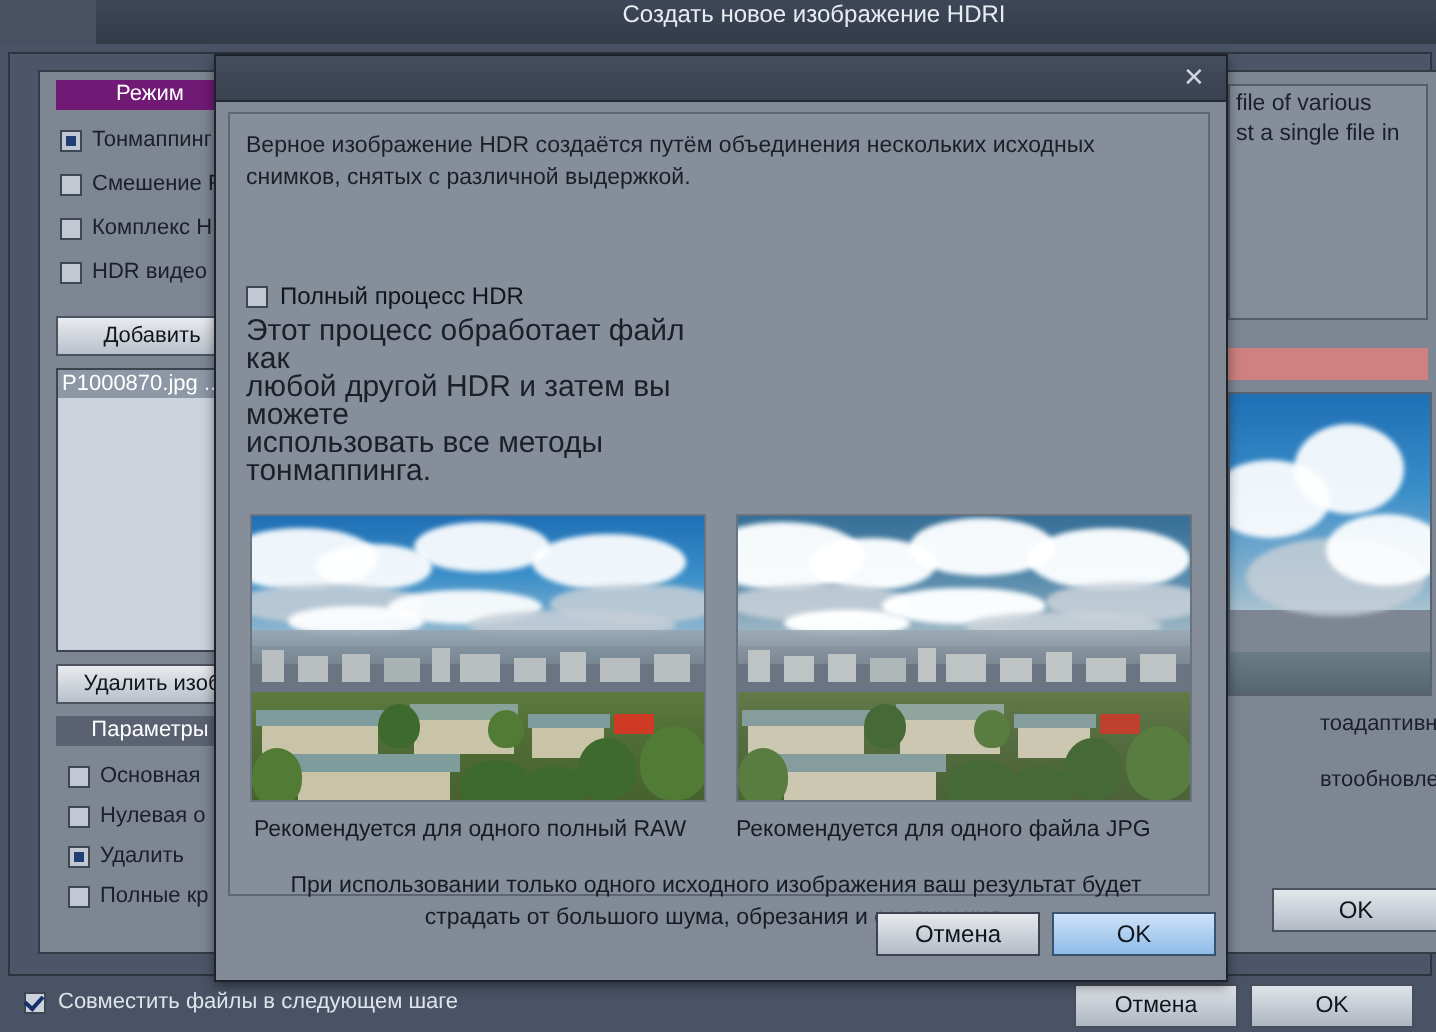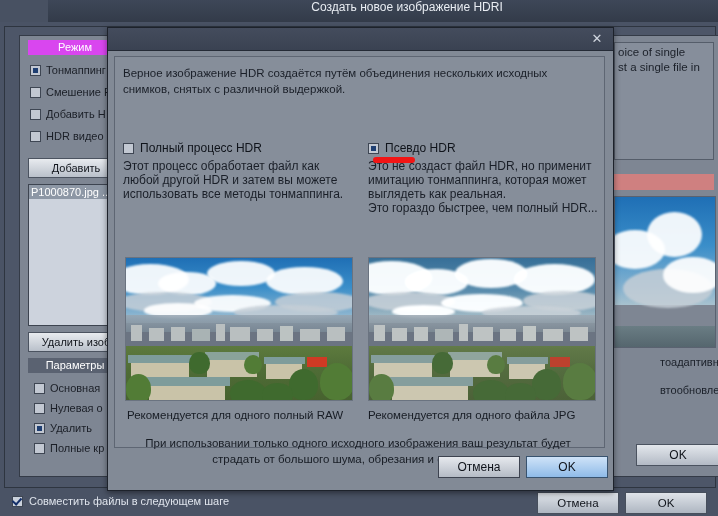--- a/index.html
+++ b/index.html
@@ -38,21 +38,21 @@
 
   
   .left-col{
     position:absolute;left:14px;top:8px;width:104px;height:440px;
     background:#7e8693;border:1px solid #343b47;
   }
   .sec-head{
     position:absolute;height:15px;line-height:15px;
     color:#ffffff;font-size:11px;text-align:center;
   }
-  .sec-head.blue{background:#d946ef;}
+  .sec-head.blue{background:#701a75;}
   .sec-head.grey{background:#5a6271;}
   .cb-row{position:absolute;display:flex;align-items:center;gap:5px;color:#1b1f27;font-size:11px;white-space:nowrap;}
   .cb{width:9px;height:9px;background:#c2c8d2;border:1px solid #3e4653;flex:0 0 auto;position:relative;}
   .cb.radio-on:after{
     content:"";position:absolute;left:2px;top:2px;width:5px;height:5px;background:#1f3f72;
   }
   .cb.checked:after{
     content:"";position:absolute;left:1px;top:-1px;width:4px;height:7px;
     border:solid #15306a;border-width:0 2px 2px 0;transform:rotate(42deg);
   }
@@ -118,21 +118,21 @@
     position:absolute;left:8px;top:8px;width:470px;
     color:#1a1f28;font-size:11.5px;line-height:16px;
   }
   .banner{
     position:absolute;left:8px;top:54px;width:472px;height:16px;
     background:#4a92ef;color:#ffffff;font-size:11.5px;
     display:flex;align-items:center;justify-content:center;
   }
   .opt{position:absolute;top:84px;}
   .opt-head{display:flex;align-items:center;gap:6px;color:#10141b;font-size:12px;}
-  .opt-desc{margin-top:4px;color:#1a1f28;font-size:12px;line-height:14px;white-space:pre-line;}
+  .opt-desc{margin-top:4px;color:#1a1f28;font-size:15px;line-height:14px;white-space:pre-line;}
   .redmark{
     position:absolute;left:5px;top:16px;width:42px;height:6px;
     background:#f21515;border-radius:3px;
   }
   .prev{
     position:absolute;top:200px;border:1px solid #6a7380;overflow:hidden;background:#6b7482;
   }
   .prev-cap{position:absolute;top:352px;color:#171c24;font-size:11.5px;white-space:nowrap;}
   .warn{
     position:absolute;left:18px;top:378px;width:450px;text-align:center;
@@ -188,21 +188,21 @@
           <div class="cb-row" style="left:10px;top:28px;">
             <span class="cb radio-on"></span>
             <span>Тонмаппинг</span>
           </div>
           <div class="cb-row" style="left:10px;top:50px;">
             <span class="cb"></span>
             <span>Смешение F</span>
           </div>
           <div class="cb-row" style="left:10px;top:72px;">
             <span class="cb"></span>
-            <span>Добавить H</span>
+            <span>Комплекс H</span>
           </div>
           <div class="cb-row" style="left:10px;top:94px;">
             <span class="cb"></span>
             <span>HDR видео</span>
           </div>
 
           <div class="btn3d" style="left:8px;top:122px;width:94px;height:18px;">Добавить</div>
 
           <div class="listbox" style="left:8px;top:148px;width:94px;height:140px;">
             <div class="sel">P1000870.jpg ...</div>
@@ -225,21 +225,21 @@
             <span>Удалить</span>
           </div>
           <div class="cb-row" style="left:14px;top:406px;">
             <span class="cb"></span>
             <span>Полные кр</span>
           </div>
         </div>
 
         <div class="right-col">
           <div class="rc-textbox">
-            <div>oice of single</div>
+            <div>file of various</div>
             <div>st a single file in</div>
           </div>
           <div class="rc-redbar"></div>
 
           <div class="rc-thumb">
             <div class="scene">
               <div class="sky" style="height:72%"></div>
               <div class="cloud" style="left:-10%;top:22%;width:60%;height:26%"></div>
               <div class="cloud" style="left:32%;top:10%;width:55%;height:30%"></div>
               <div class="cloud d" style="left:8%;top:48%;width:90%;height:26%"></div>
@@ -280,31 +280,20 @@
       <div class="opt" style="left:8px;width:230px;">
         <div class="opt-head">
           <span class="cb"></span>
           <span>Полный процесс HDR</span>
         </div>
         <div class="opt-desc">Этот процесс обработает файл как
 любой другой HDR и затем вы можете
 использовать все методы тонмаппинга.</div>
       </div>
 
-      <div class="opt" style="left:253px;width:236px;">
-        <div class="opt-head">
-          <span class="cb radio-on"></span>
-          <span>Псевдо HDR</span>
-          <span class="redmark"></span>
-        </div>
-        <div class="opt-desc">Это не создаст файл HDR, но применит
-имитацию тонмаппинга, которая может
-выглядеть как реальная.
-Это гораздо быстрее, чем полный HDR...</div>
-      </div>
 
       <div class="prev" style="left:10px;width:226px;height:142px;">
         <div class="scene">
           <div class="sky"></div>
           <div class="cloud" style="left:-6%;top:4%;width:34%;height:22%"></div>
           <div class="cloud" style="left:14%;top:10%;width:26%;height:16%"></div>
           <div class="cloud" style="left:36%;top:2%;width:30%;height:18%"></div>
           <div class="cloud" style="left:62%;top:6%;width:34%;height:20%"></div>
           <div class="cloud d" style="left:-4%;top:24%;width:42%;height:14%"></div>
           <div class="cloud" style="left:30%;top:26%;width:34%;height:12%"></div>

